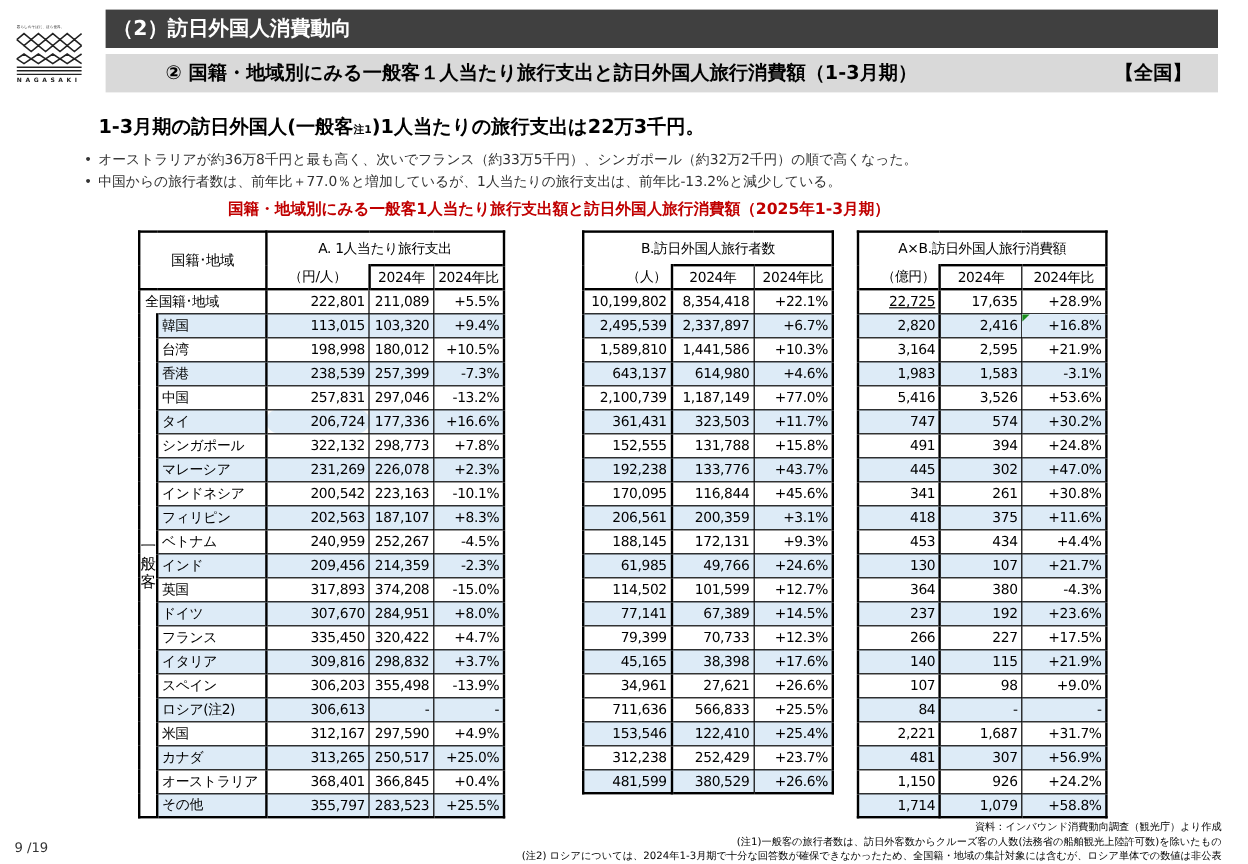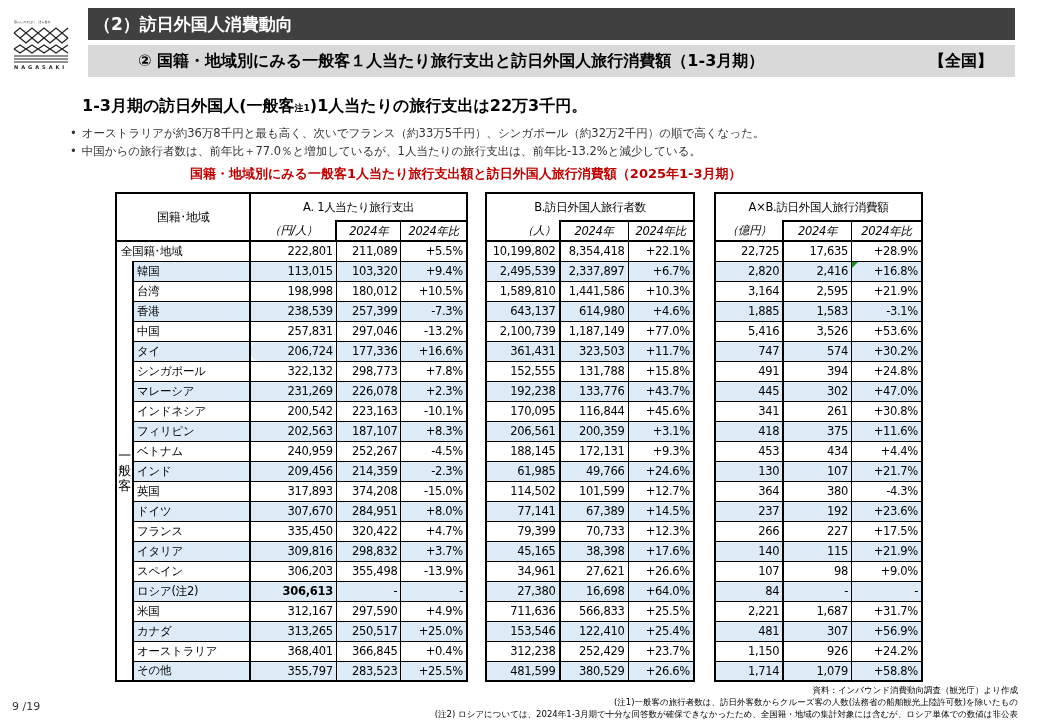--- a/index.html
+++ b/index.html
@@ -24,23 +24,23 @@
   .bullets li::before { content: "•"; margin-right: 5px; }
 
   .table-title { position: absolute; left: 190px; top: 165px; font-size: 13px; font-weight: bold; color: #c00000; white-space: nowrap; }
 
   table.grid { position: absolute; border-collapse: collapse; font-size: 11.5px; font-family: "DejaVu Sans", sans-serif; }
   table.grid td { height: 20px; padding: 0 3px; border: 1px solid #000; white-space: nowrap; letter-spacing: -0.3px; }
   table.grid td.num { text-align: right; }
   table.grid tr.hdr td { text-align: center; }
   table.grid tr.shade td { background: #ddebf7; }
   table.grid tr.hdr1 td { height: 28px; }
-  table.grid tr.hdr2 td { height: 20px; font-style: italic; }
-
-  #tblA { left: 115px; top: 192px; width: 353px; }
+  table.grid tr.hdr2 td { height: 20px; }
+
+  #tblA { left: 115px; top: 192px; width: 306px; }
   #tblA td.region-h { border: 2px solid #000; text-align: center; font-size: 12px; }
   #tblA td.group { border-left: 2px solid #000; border-top: none; border-bottom: 2px solid #000; border-right: 1px solid #000; text-align: center; vertical-align: middle; width: 18px; font-size: 13px; line-height: 15px; padding: 0; background: #fff !important; }
   #tblA td.all-label { border-left: 2px solid #000; border-right: none; }
   #tblA td.name { border-left: 2px solid #000; }
   #tblA tr.first td { border-top: 2px solid #000; }
 
   #tblB { left: 485px; top: 192px; width: 210px; }
   #tblC { left: 714px; top: 192px; width: 209px; }
 
   table.grid td.outer-r { border-right: 2px solid #000; }
@@ -215,21 +215,21 @@
         <td class="num outer-r">+3.7%</td>
       </tr>
       <tr>
         <td class="name">スペイン</td>
         <td class="num" style="border-left: 2px solid rgb(0, 0, 0);">306,203</td>
         <td class="num">355,498</td>
         <td class="num outer-r">-13.9%</td>
       </tr>
       <tr class="shade">
         <td class="name">ロシア(注2)</td>
-        <td class="num" style="border-left: 2px solid rgb(0, 0, 0); font-weight: bold;">306,613</td>
+        <td class="num" style="border-left: 2px solid rgb(0, 0, 0);">306,613</td>
         <td class="num">-</td>
         <td class="num outer-r">-</td>
       </tr>
       <tr>
         <td class="name">米国</td>
         <td class="num" style="border-left: 2px solid rgb(0, 0, 0);">312,167</td>
         <td class="num">297,590</td>
         <td class="num outer-r">+4.9%</td>
       </tr>
       <tr class="shade">
@@ -346,25 +346,20 @@
       <tr class="shade">
         <td class="num outer-l" style="border-right: 2px solid rgb(0, 0, 0);">45,165</td>
         <td class="num">38,398</td>
         <td class="num outer-r">+17.6%</td>
       </tr>
       <tr>
         <td class="num outer-l" style="border-right: 2px solid rgb(0, 0, 0);">34,961</td>
         <td class="num">27,621</td>
         <td class="num outer-r">+26.6%</td>
       </tr>
-      <tr class="shade">
-        <td class="num outer-l" style="border-right: 2px solid rgb(0, 0, 0);">27,380</td>
-        <td class="num">16,698</td>
-        <td class="num outer-r">+64.0%</td>
-      </tr>
       <tr>
         <td class="num outer-l" style="border-right: 2px solid rgb(0, 0, 0);">711,636</td>
         <td class="num">566,833</td>
         <td class="num outer-r">+25.5%</td>
       </tr>
       <tr class="shade">
         <td class="num outer-l" style="border-right: 2px solid rgb(0, 0, 0);">153,546</td>
         <td class="num">122,410</td>
         <td class="num outer-r">+25.4%</td>
       </tr>
@@ -385,41 +380,41 @@
   <colgroup>
       <col style="width:69px">
       <col style="width:69px">
       <col style="width:71px">
     </colgroup>
   <tbody id="tbodyC">
       <tr class="hdr hdr1 top">
         <td class="outer-l outer-r" colspan="3" style="border-bottom: none;">A×B.訪日外国人旅行消費額</td>
       </tr>
       <tr class="hdr hdr2">
-        <td class="outer-l" style="border-top: none; border-right: 2px solid rgb(0, 0, 0);">（億円）</td>
+        <td class="outer-l" style="text-align: right; border-top: none; border-right: 2px solid rgb(0, 0, 0);">（億円）</td>
         <td style="border-top: 2px solid rgb(0, 0, 0);">2024年</td>
         <td class="outer-r" style="border-top: 2px solid rgb(0, 0, 0);">2024年比</td>
       </tr>
       <tr class="top">
-        <td class="num outer-l" style="border-right: 2px solid rgb(0, 0, 0);">22,725</td>
+        <td class="num outer-l" style="border-right: 2px solid rgb(0, 0, 0); text-decoration: underline;">22,725</td>
         <td class="num">17,635</td>
         <td class="num outer-r">+28.9%</td>
       </tr>
       <tr class="shade">
         <td class="num outer-l" style="border-right: 2px solid rgb(0, 0, 0);">2,820</td>
         <td class="num">2,416</td>
         <td class="num outer-r tri">+16.8%</td>
       </tr>
       <tr>
         <td class="num outer-l" style="border-right: 2px solid rgb(0, 0, 0);">3,164</td>
         <td class="num">2,595</td>
         <td class="num outer-r">+21.9%</td>
       </tr>
       <tr class="shade">
-        <td class="num outer-l" style="border-right: 2px solid rgb(0, 0, 0);">1,885</td>
+        <td class="num outer-l" style="border-right: 2px solid rgb(0, 0, 0);">1,983</td>
         <td class="num">1,583</td>
         <td class="num outer-r">-3.1%</td>
       </tr>
       <tr>
         <td class="num outer-l" style="border-right: 2px solid rgb(0, 0, 0);">5,416</td>
         <td class="num">3,526</td>
         <td class="num outer-r">+53.6%</td>
       </tr>
       <tr class="shade">
         <td class="num outer-l" style="border-right: 2px solid rgb(0, 0, 0); margin-top: 12px;">747</td>

